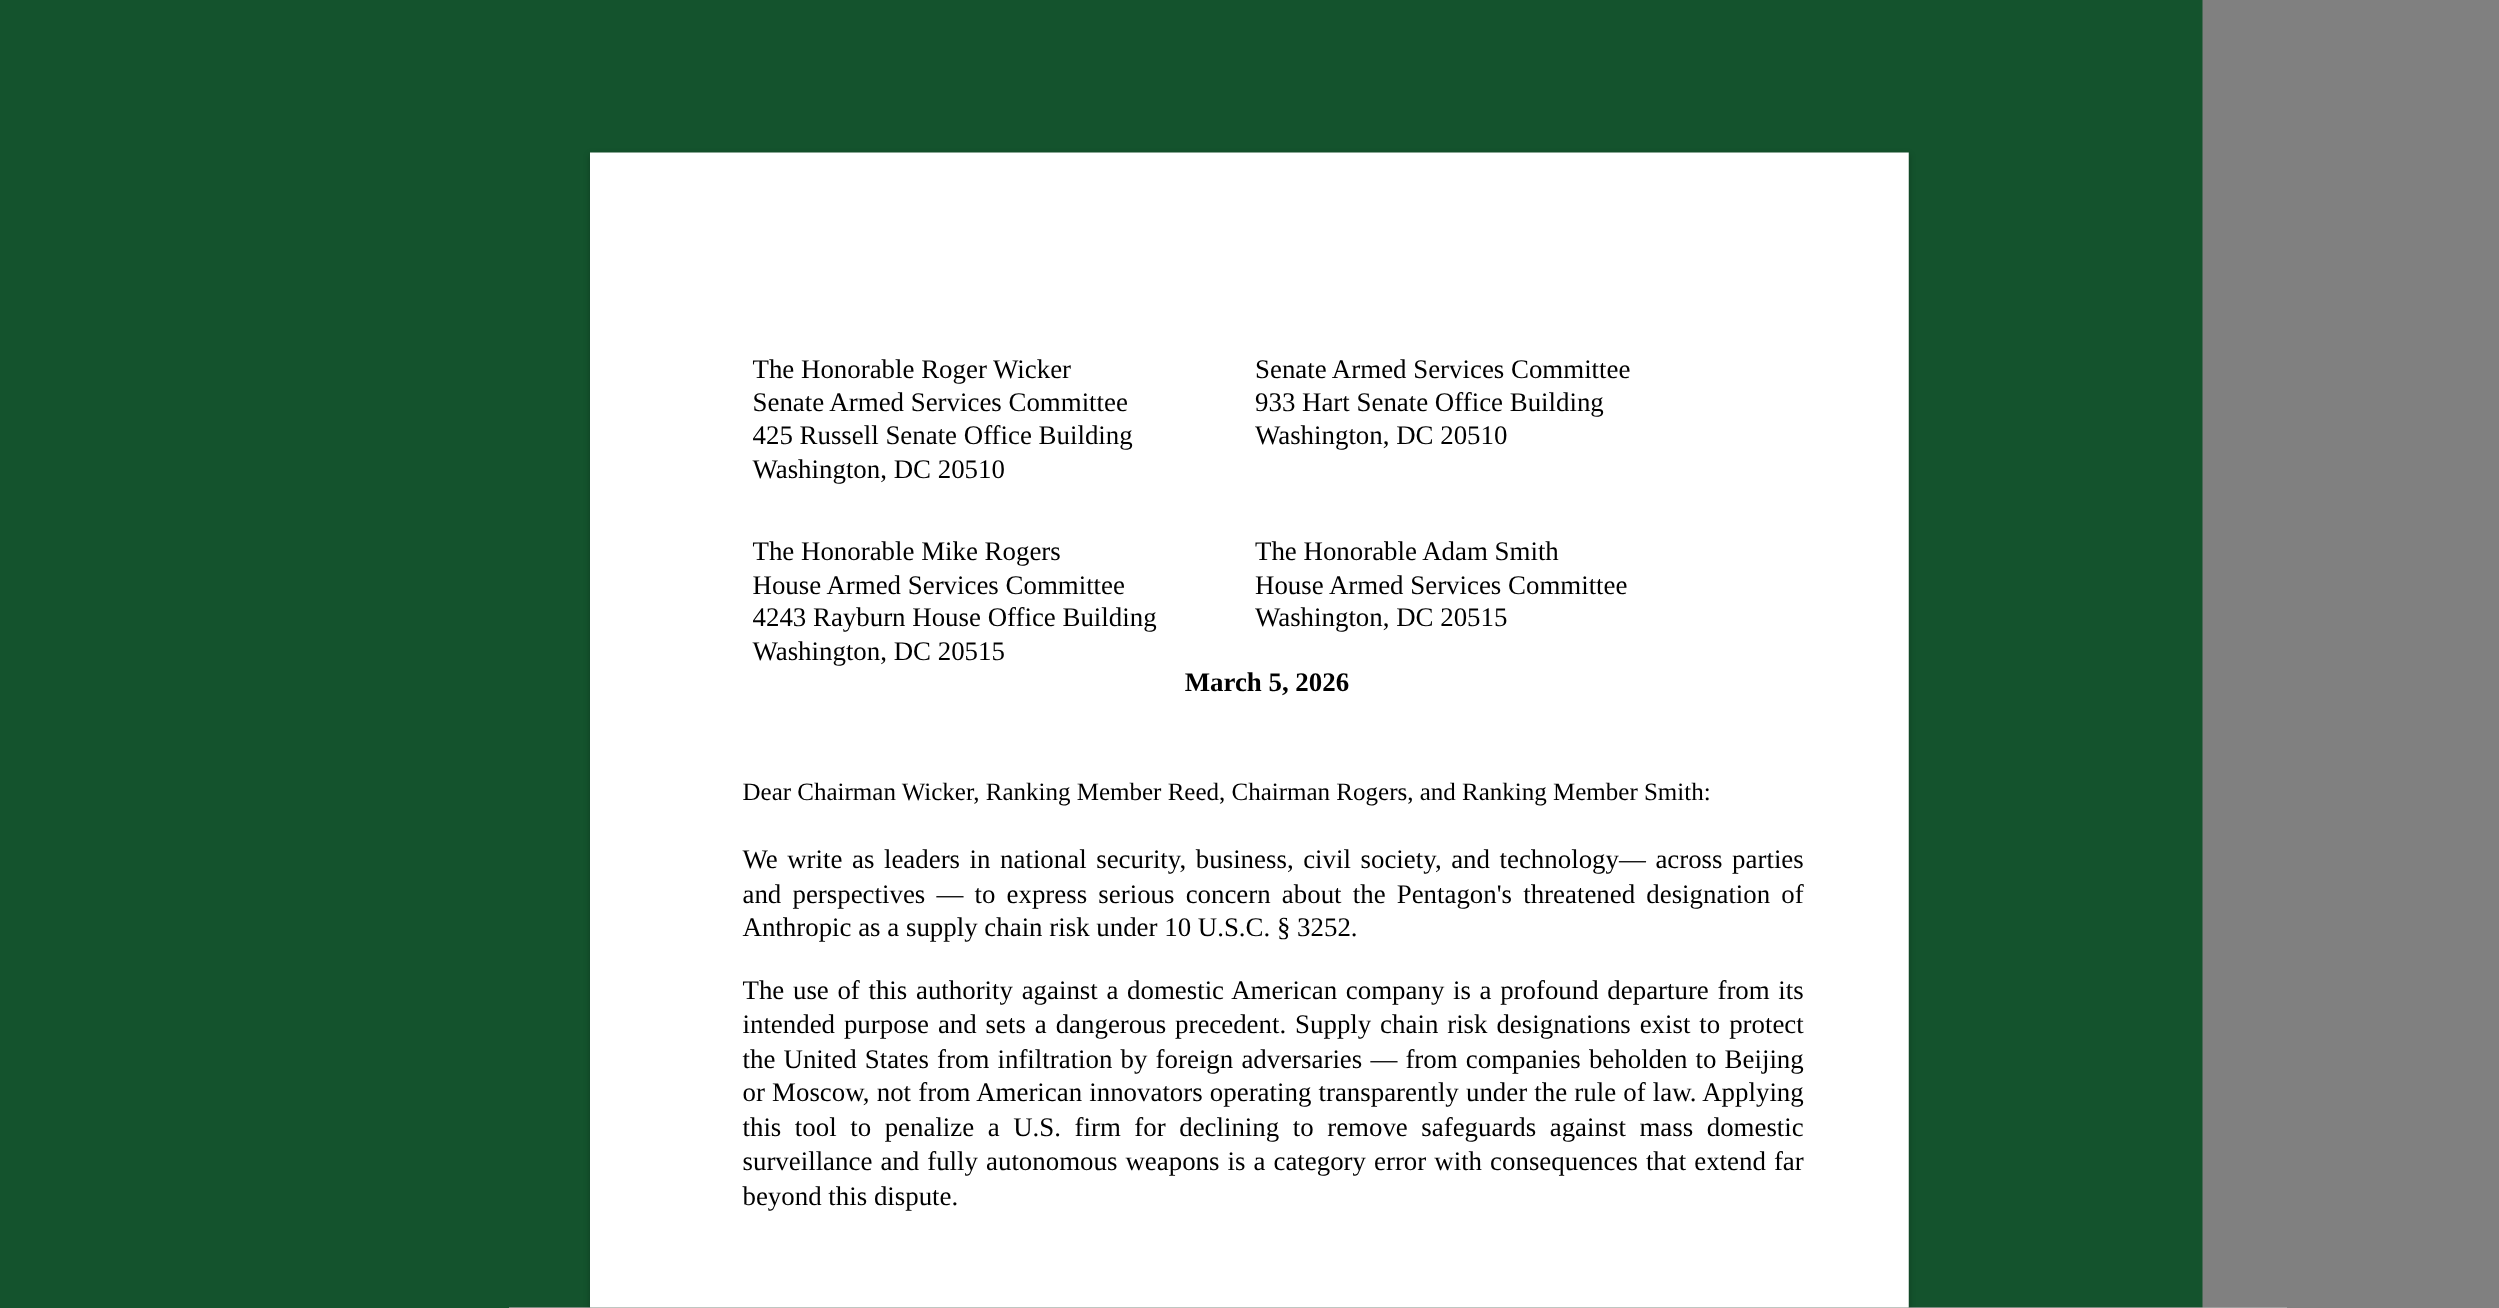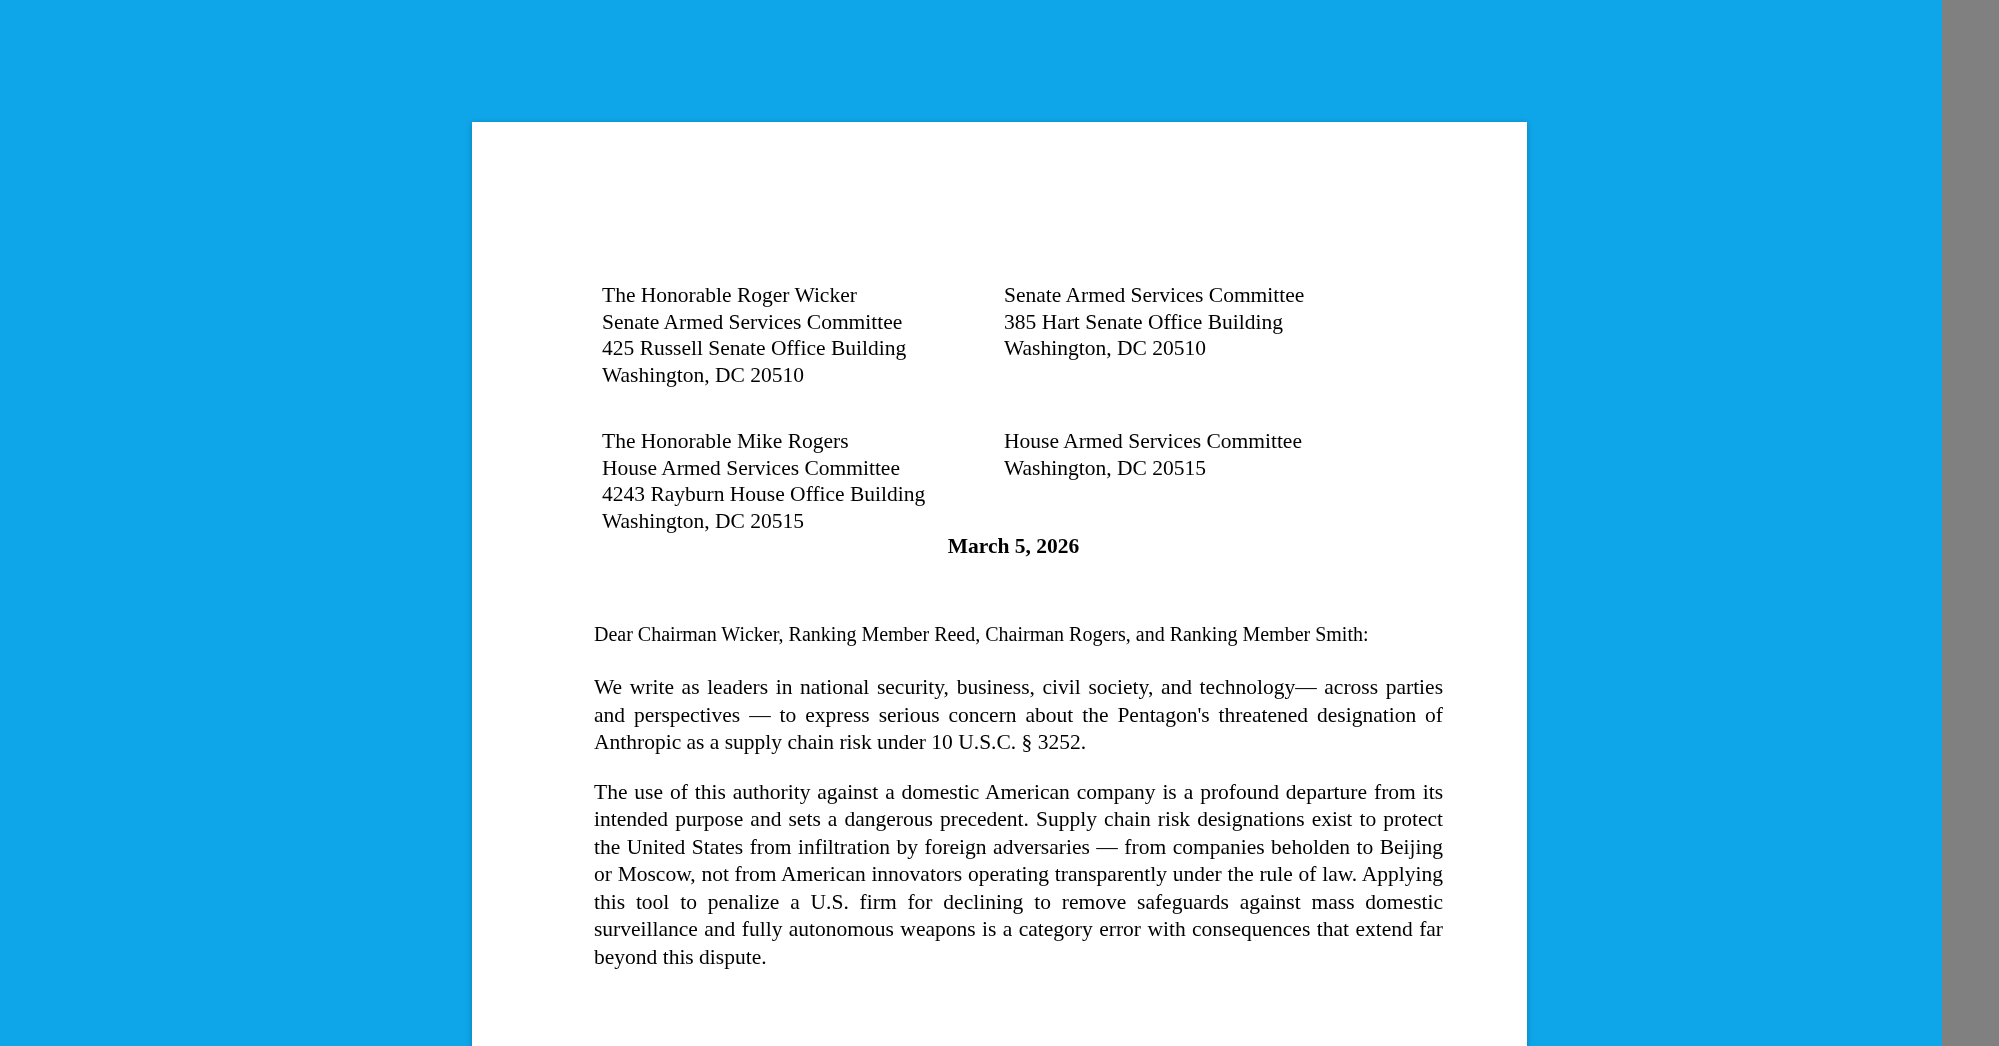--- a/index.html
+++ b/index.html
@@ -8,23 +8,23 @@
     background: #808080;
     width: 1999px;
     height: 1046px;
     overflow: hidden;
   }
   body {
     font-family: "Liberation Serif", serif;
   }
   .viewport {
     position: relative;
-    width: 1942px;
+    width: 1762px;
     height: 1046px;
-    background: #0ea5e9;
+    background: #14532d;
   }
   .page {
     position: absolute;
     left: 472px;
     top: 122px;
     width: 1055px;
     min-height: 1370px;
     background: #ffffff;
     box-shadow: 0 1px 5px rgba(0,0,0,0.25);
   }
@@ -85,33 +85,34 @@
 
         <div class="address-row">
           <div class="address-block">
             <div class="line">The Honorable Roger Wicker</div>
             <div class="line">Senate Armed Services Committee</div>
             <div class="line">425 Russell Senate Office Building</div>
             <div class="line">Washington, DC 20510</div>
           </div>
           <div class="address-block">
             <div class="line">Senate Armed Services Committee</div>
-            <div class="line">385 Hart Senate Office Building</div>
+            <div class="line">933 Hart Senate Office Building</div>
             <div class="line">Washington, DC 20510</div>
           </div>
         </div>
 
         <div class="address-row">
           <div class="address-block">
             <div class="line">The Honorable Mike Rogers</div>
             <div class="line">House Armed Services Committee</div>
             <div class="line">4243 Rayburn House Office Building</div>
             <div class="line">Washington, DC 20515</div>
           </div>
           <div class="address-block">
+            <div class="line">The Honorable Adam Smith</div>
             <div class="line">House Armed Services Committee</div>
             <div class="line">Washington, DC 20515</div>
           </div>
         </div>
 
       </div>
 
       <div class="date">March 5, 2026</div>
 
       <div class="salutation">Dear Chairman Wicker, Ranking Member Reed, Chairman Rogers, and Ranking Member Smith:</div>

